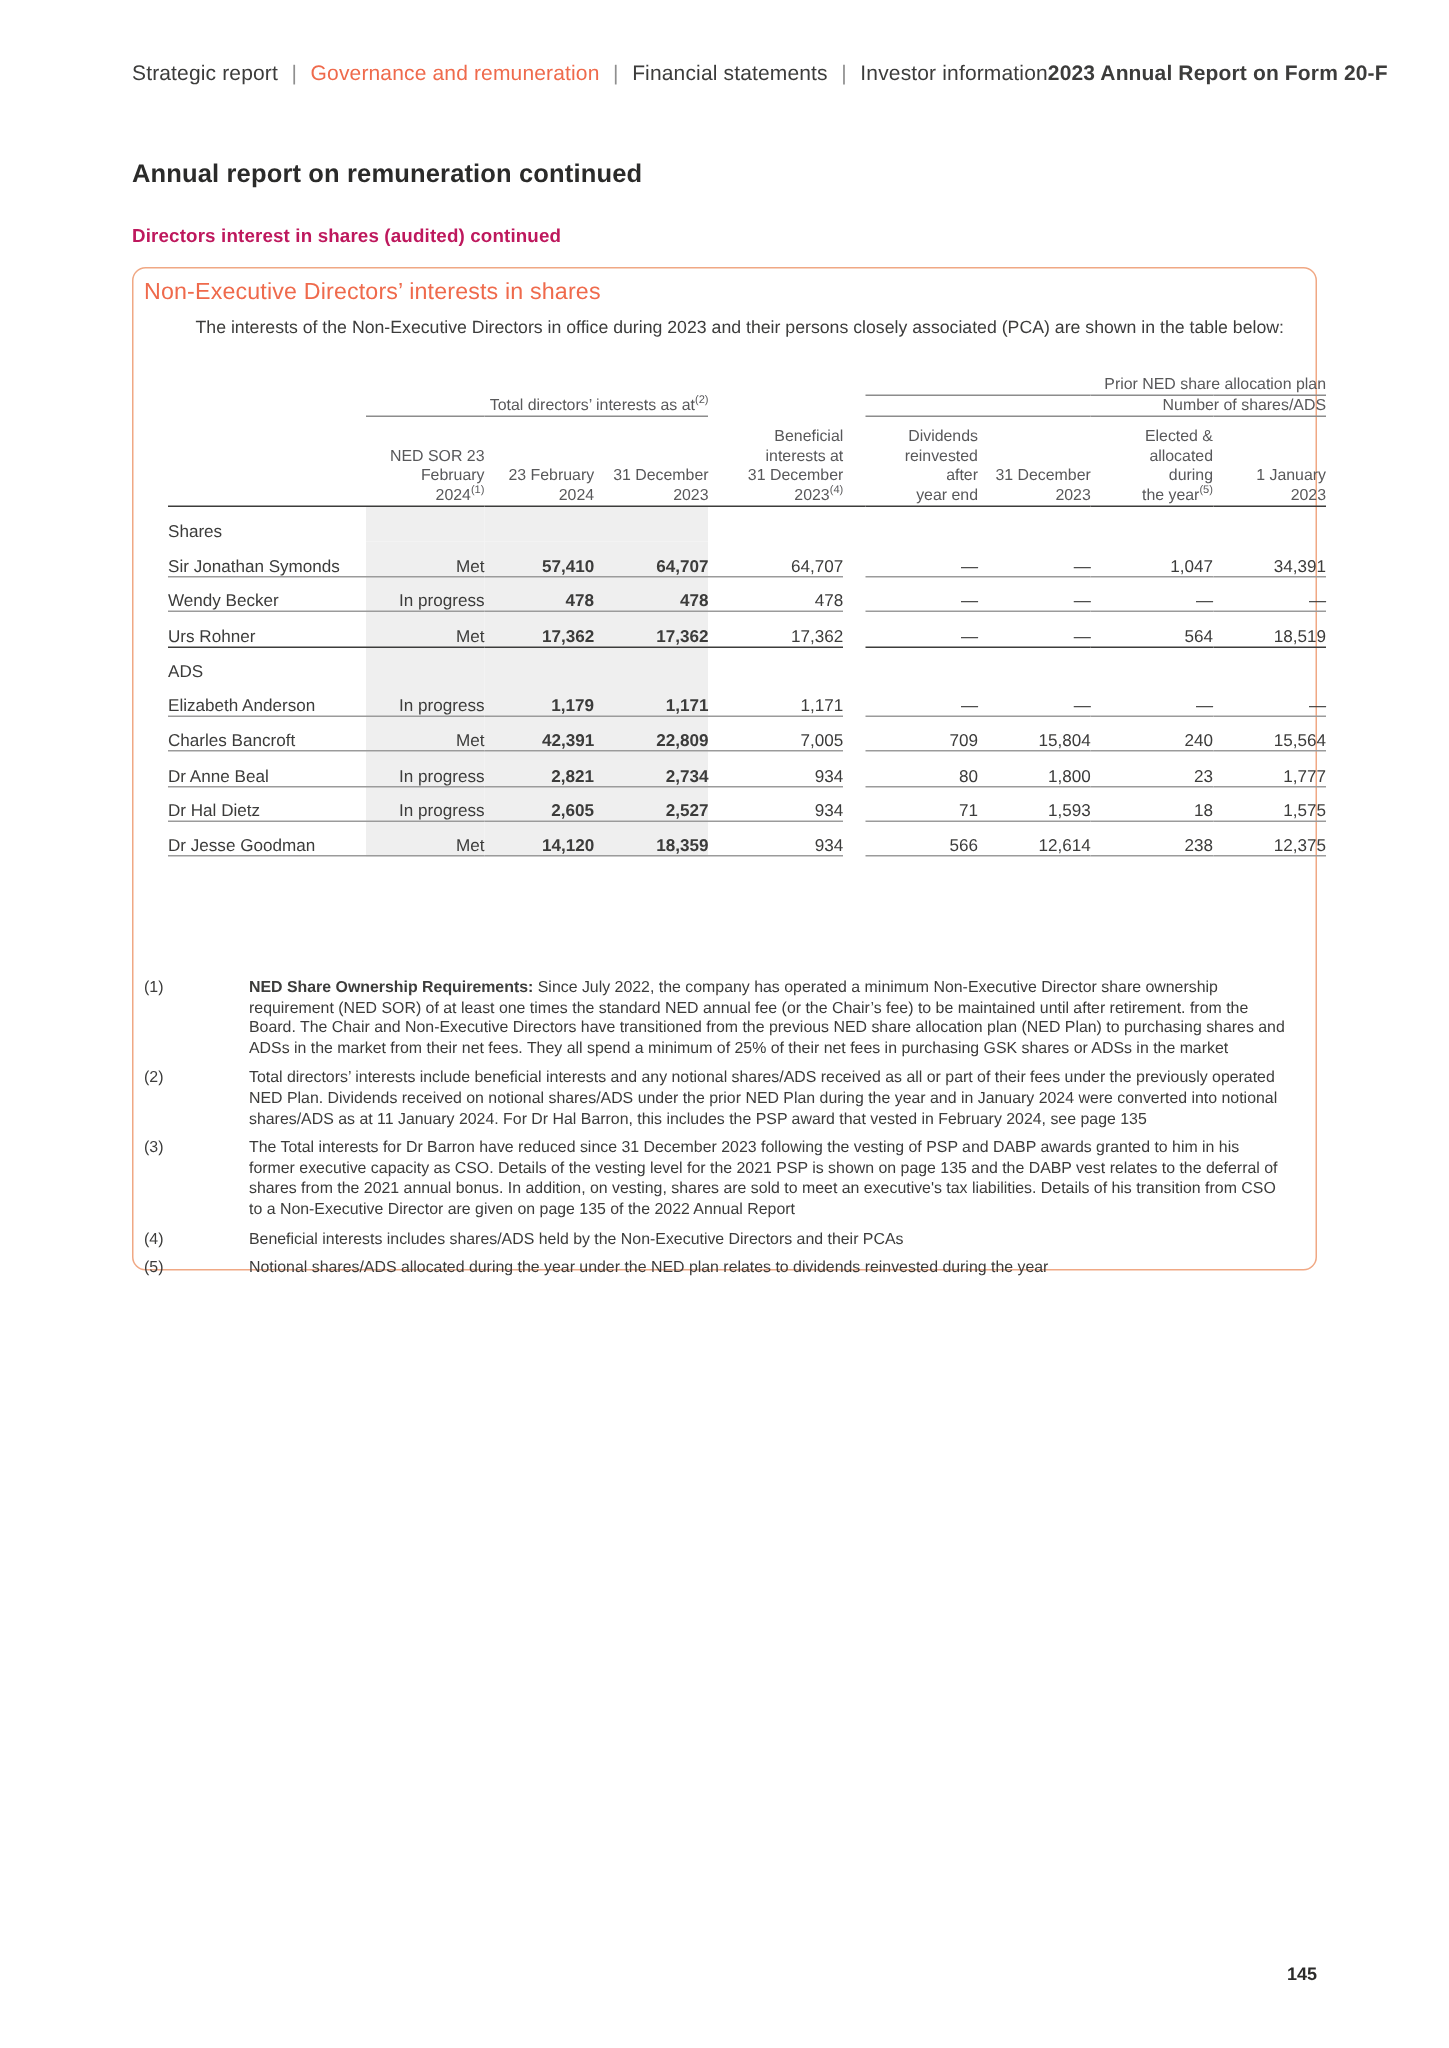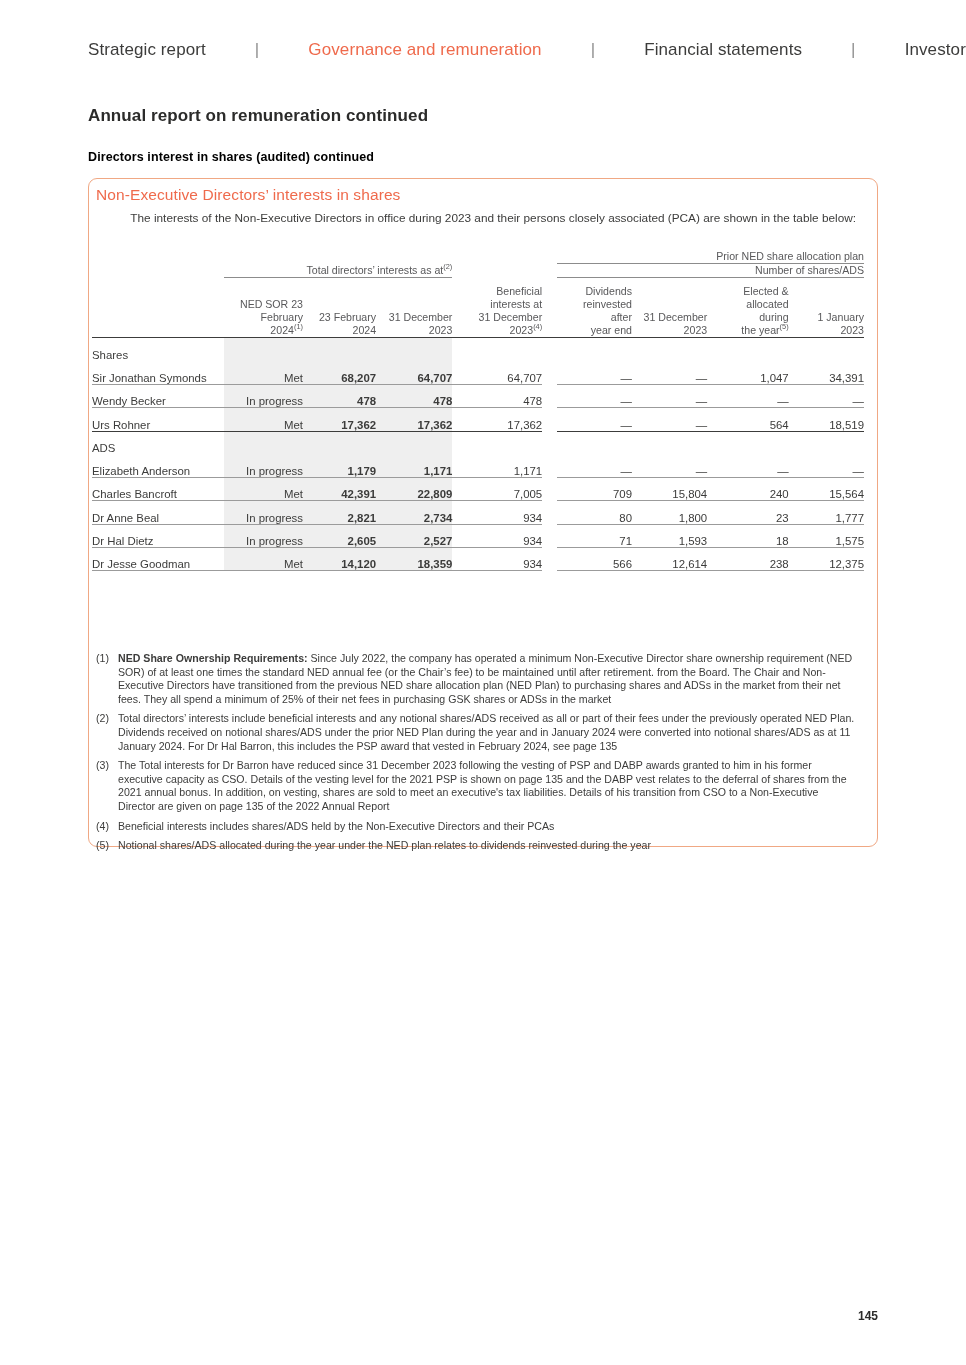--- a/index.html
+++ b/index.html
@@ -9,56 +9,56 @@
     background: #ffffff;
     font-family: "Liberation Sans", sans-serif;
     color: #3c3c3b;
     position: relative;
     overflow: hidden;
   }
 
   
   .runhead {
     position: absolute; left: 88px; top: 40px; width: 790px;
-    font-size: 17px; color: #3c3c3b; letter-spacing: .1px;
-    display: flex; align-items: baseline; gap: 40px;
+    font-size: 14px; color: #3c3c3b; letter-spacing: .1px;
+    display: flex; align-items: baseline;
   }
   .runhead .crumb { white-space: nowrap; }
   .runhead .sep { color: #8f8f8f; padding: 0 9px; }
   .runhead .crumb.active { color: #ef6a4c; }
   .runhead .right { margin-left: auto; white-space: nowrap; font-weight: bold; }
 
   
   .page-title {
     position: absolute; left: 88px; top: 106px;
     font-size: 17px; font-weight: bold; color: #2b2b2a; letter-spacing: .1px;
   }
   .sub-title {
     position: absolute; left: 88px; top: 150px;
-    font-size: 12.5px; font-weight: bold; color: #000000; letter-spacing: .1px;
+    font-size: 12.5px; font-weight: bold; color: #be185d; letter-spacing: .1px;
   }
 
   
   .panel {
     position: absolute; left: 88px; top: 178px;
     width: 790px; height: 669px;
     border: 1px solid #f0a884; border-radius: 9px;
     background: #ffffff;
   }
   .panel-title {
     position: absolute; left: 96px; top: 186px;
     font-size: 15.5px; color: #ef6a4c; letter-spacing: .1px;
   }
   .panel-intro {
     position: absolute; left: 96px; top: 210px; width: 760px;
     font-size: 11.8px; line-height: 16px; color: #3c3c3b; text-align: right;
   }
 
   
-  .tbl-wrap { position: absolute; left: 92px; top: 250px; width: 772px; }
+  .tbl-wrap { position: absolute; left: 112px; top: 250px; width: 772px; }
   table.t { border-collapse: collapse; width: 772px; table-layout: fixed; font-size: 10.7px; }
   table.t td, table.t th { padding: 0; font-weight: normal; vertical-align: bottom; }
 
   
   col.c-name  { width: 126px; }
   col.c-sor   { width:  76px; }
   col.c-feb   { width:  70px; }
   col.c-dec   { width:  73px; }
   col.c-ben   { width:  86px; }
   col.c-gap   { width:  14px; }
@@ -89,21 +89,21 @@
   td.gap { background:#ffffff !important; }
 
   
   tr.hr td.ln { border-bottom:1px solid #9b9b9b; }
   tr.hr td.lnk { border-bottom:1px solid #3c3c3b; }
 
   
   .notes { position:absolute; left:96px; top:652px; width:762px; }
   .note { display:flex; font-size:10.6px; line-height:13.6px; color:#3c3c3b; margin-bottom:6px; }
   .note .mk { width:22px; flex:0 0 22px; }
-  .note .bd { flex:1; }
+  .note .bd { flex:1;margin-left:48px; }
   .note b { font-weight:bold; }
 
   .pageno {
     position:absolute; right:88px; bottom:42px;
     font-size:12px; font-weight:bold; color:#2b2b2a;
   }
 </style>
 </head>
 <body>
 
@@ -187,21 +187,21 @@
           <td></td>
           <td class="gap"></td>
           <td></td>
           <td></td>
           <td></td>
           <td></td>
         </tr>
         <tr class="data hr">
           <td class="nm ln">Sir Jonathan Symonds</td>
           <td class="sorc shade ln">Met</td>
-          <td class="num b shade ln">68,207</td>
+          <td class="num b shade ln">57,410</td>
           <td class="num b shade ln">64,707</td>
           <td class="num ln">64,707</td>
           <td class="gap"></td>
           <td class="dash ln">—</td>
           <td class="dash ln">—</td>
           <td class="dash ln">1,047</td>
           <td class="dash ln">34,391</td>
         </tr>
         <tr class="data hr">
           <td class="nm ln">Wendy Becker</td>

